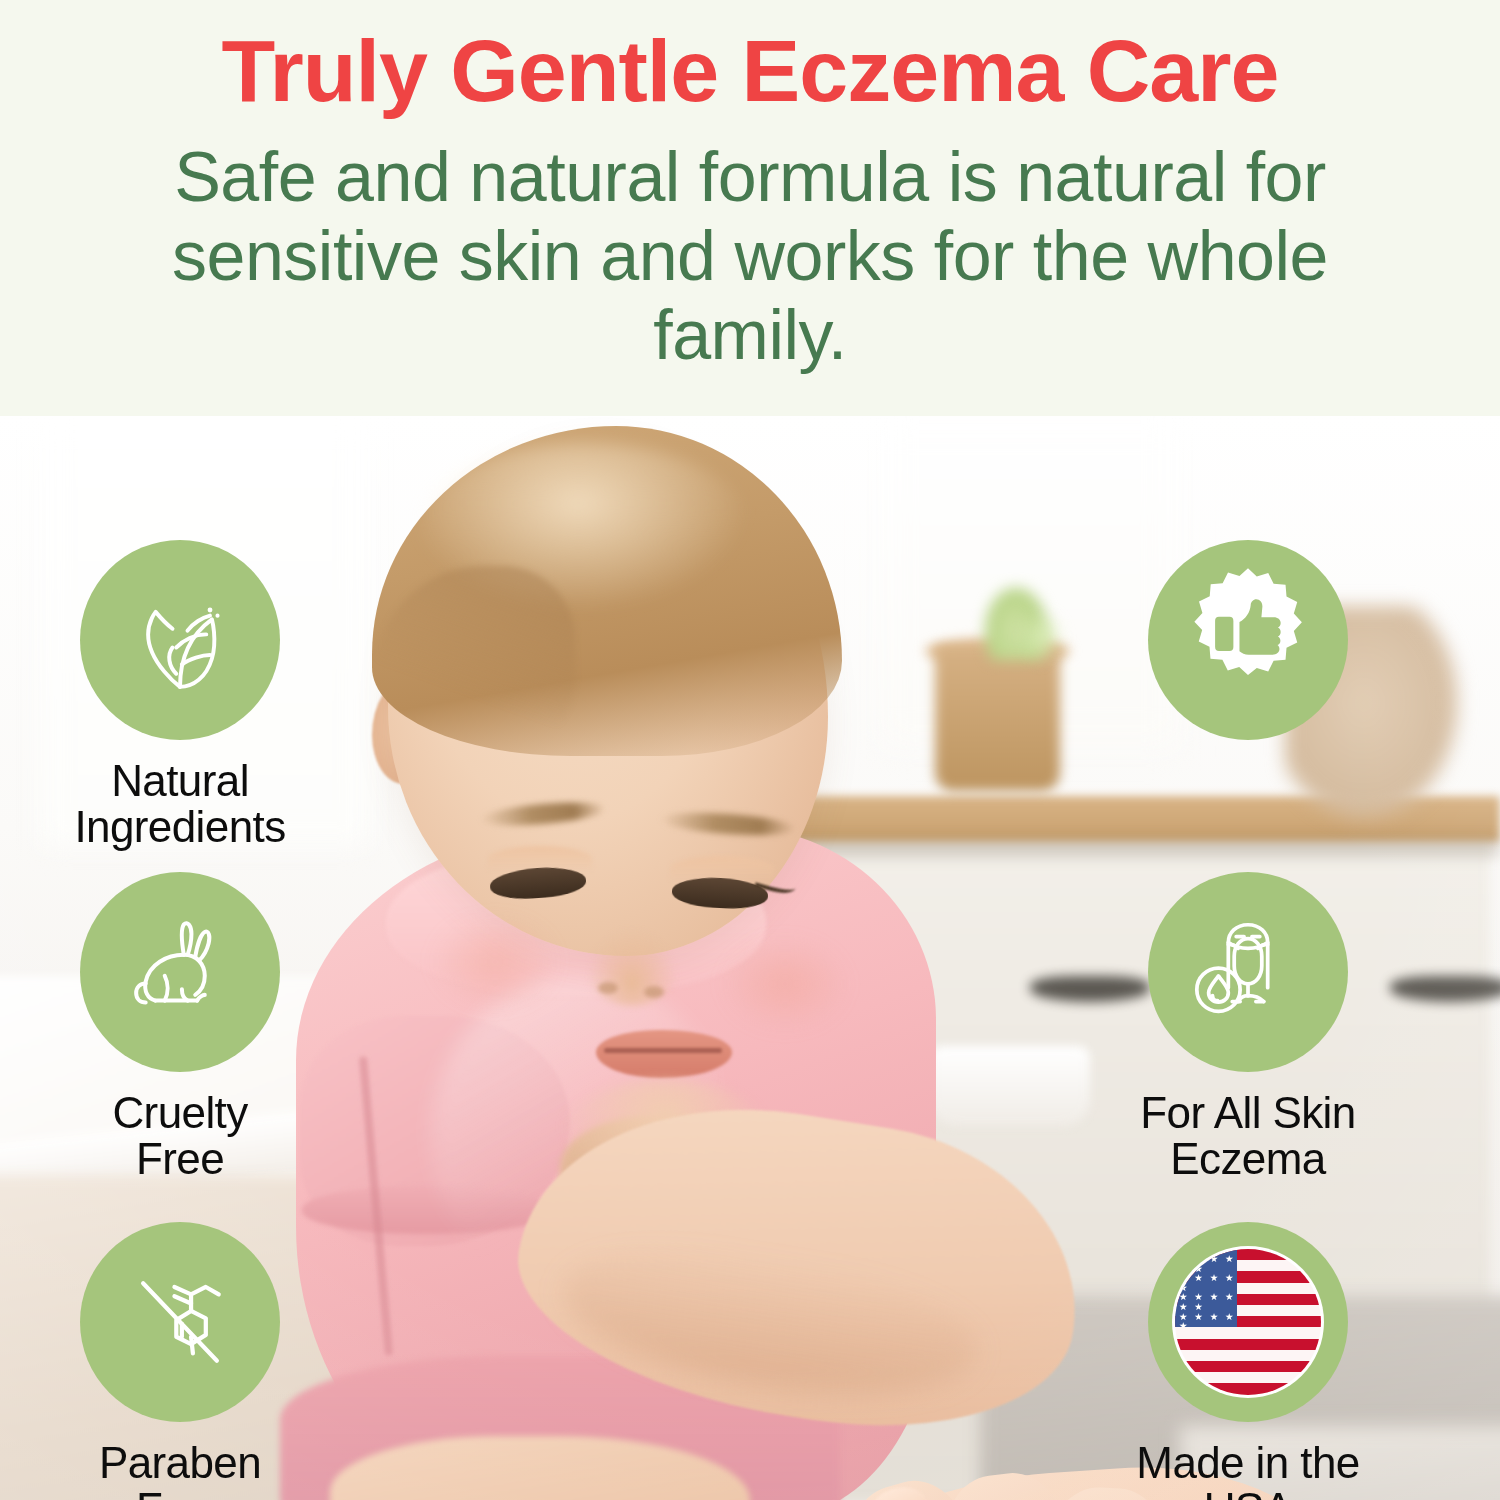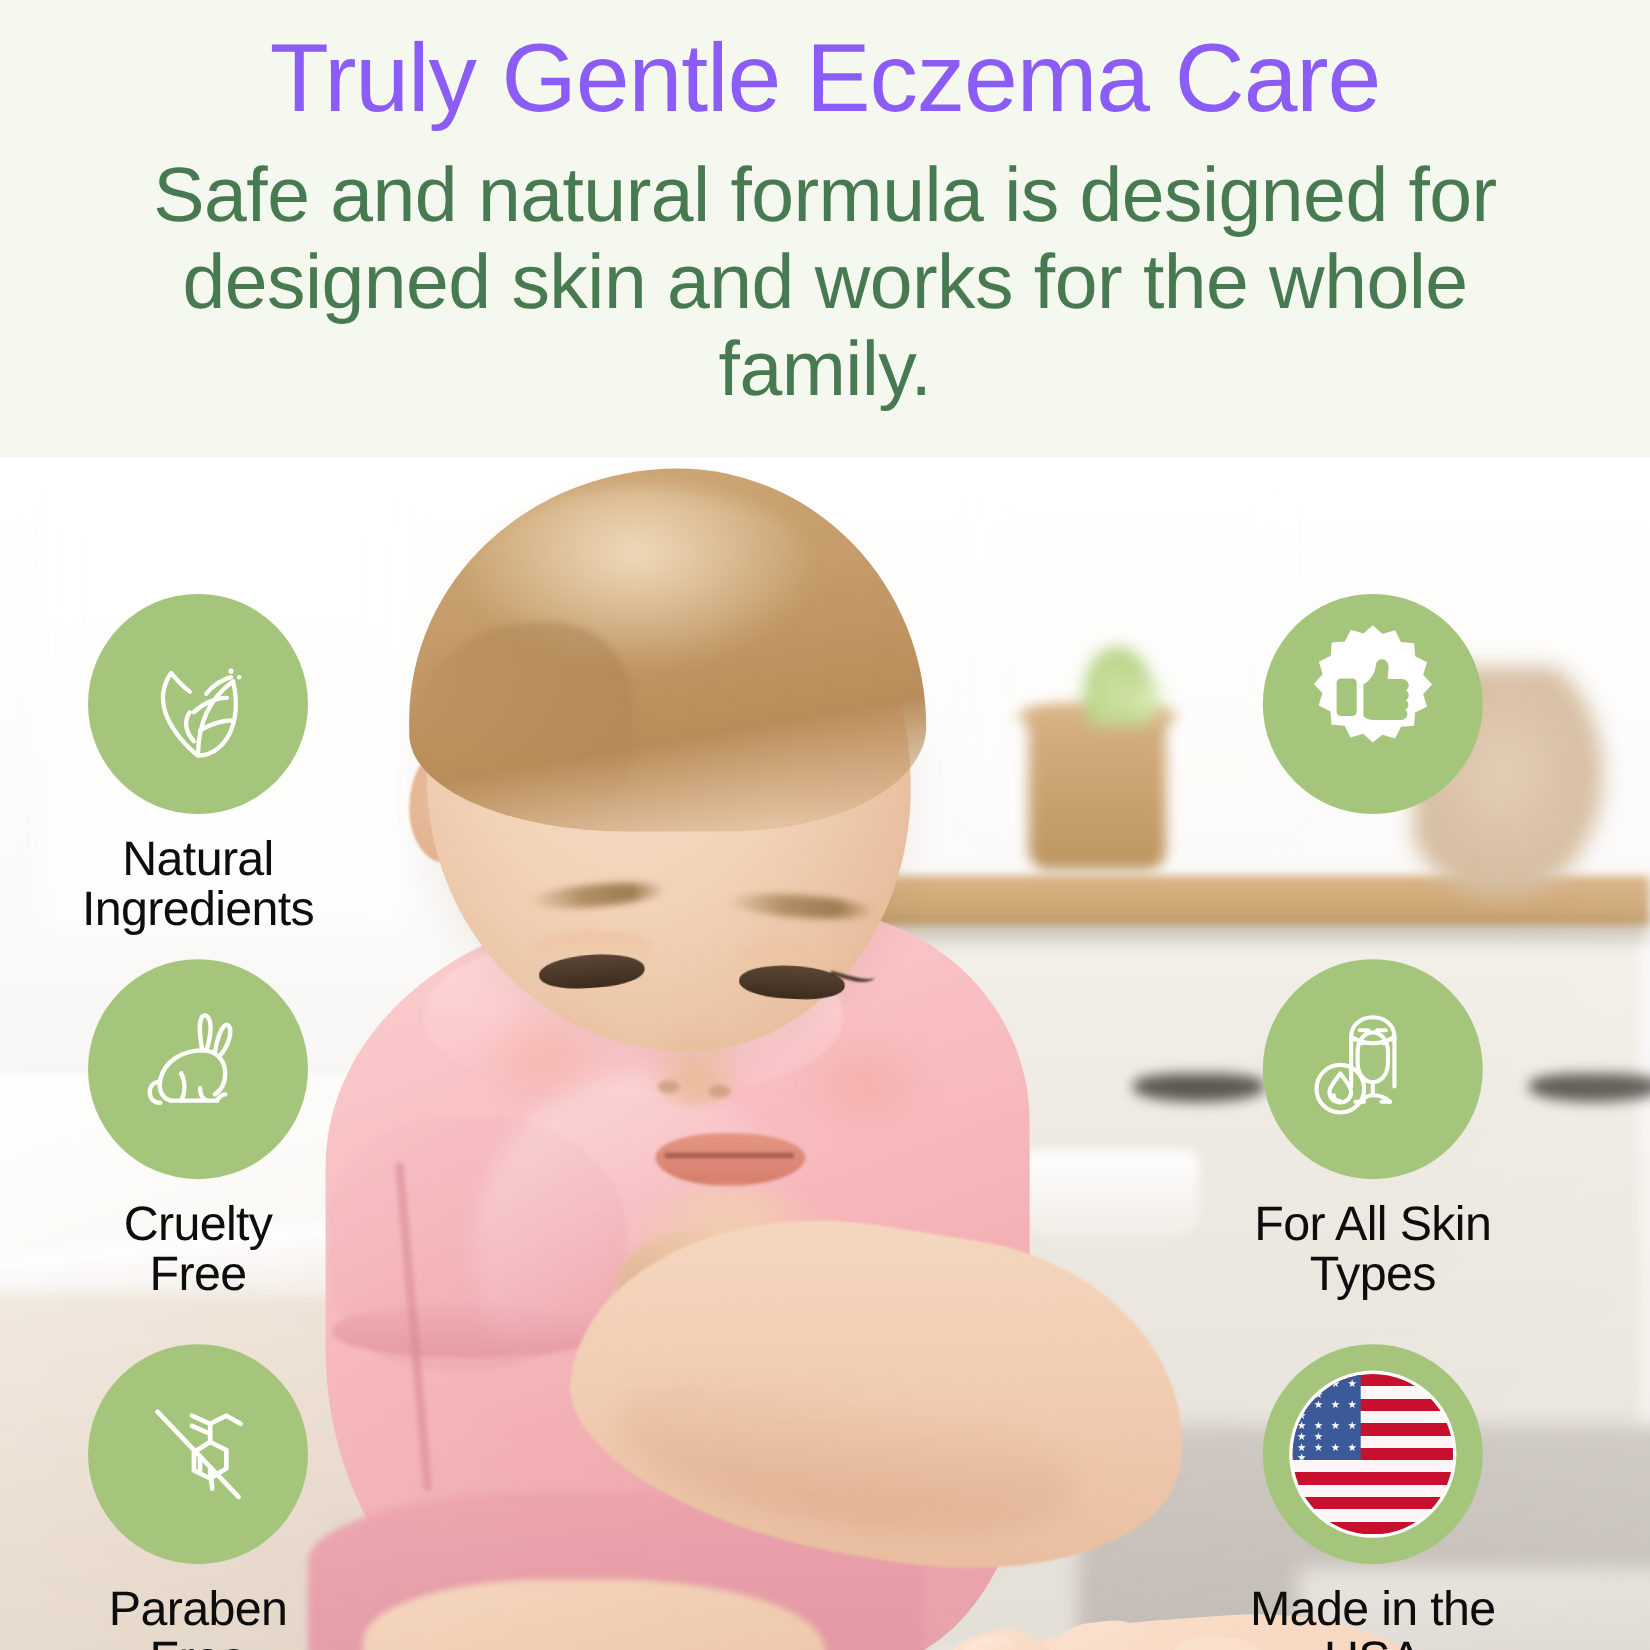--- a/index.html
+++ b/index.html
@@ -15,24 +15,24 @@
   
   .header-band{
     position:absolute; left:0; top:0; width:1500px; height:416px;
     background:#f5f8ee;
     display:flex; flex-direction:column;
     align-items:center; justify-content:flex-start;
     padding-top:26px;
     z-index:40;
   }
   .headline{
-    color:#8b5cf6;
+    color:#ef4444;
     font-size:88px;
     line-height:1.02;
-    font-weight:400;
+    font-weight:700;
     letter-spacing:-1px;
     white-space:nowrap;
   }
   .subhead{
     color:#477a50;
     font-size:70px;
     line-height:1.13;
     font-weight:400;
     text-align:center;
     letter-spacing:-0.5px;
@@ -465,21 +465,21 @@
     <div class="ph finger f1"></div>
     <div class="ph finger f2"></div>
     <div class="ph finger f3"></div>
     <div class="ph nail n1"></div>
 
     <div class="ph photo-soft"></div>
   </div>
 
   <div class="header-band">
     <div class="headline">Truly Gentle Eczema Care</div>
-    <div class="subhead">Safe and natural formula is designed for designed skin and works for the whole family.</div>
+    <div class="subhead">Safe and natural formula is natural for sensitive skin and works for the whole family.</div>
   </div>
 
   <div class="badge b-left r1">
     <div class="circle">
       <span>
         <svg width="120" height="120" viewBox="0 0 64 64" fill="none" stroke="#ffffff" stroke-width="2.1" stroke-linecap="round" stroke-linejoin="round">
           <path d="M32 57C32 57 15 44 15 29c0-7 4-12 4-12s5 6 9 9"></path>
           <path d="M32 57c0-16 6-28 17-36 0 0 3 11 0 21-3 10-10 15-17 15z"></path>
           <path d="M33 45c4-3 11-5 15-5"></path>
           <path d="M30 36c4-4 10-7 16-7"></path>
@@ -558,21 +558,21 @@
           <path d="M32 44c-2 0-4 1-5 3"></path>
           <path d="M32 44c3 0 6 1 8 3"></path>
           <path d="M24 47h4M36 47h4"></path>
           <circle cx="17" cy="41" r="11"></circle>
           <path d="M17 34c2.5 3.5 5 6 5 8.5 0 2.8-2.2 4.8-5 4.8s-5-2-5-4.8c0-2.5 2.5-5 5-8.5z"></path>
           <path d="M14 44c0 1.6 1.3 2.6 2.6 2.6"></path>
         </svg>
       </span>
     </div>
     <div class="badge-label">For All Skin
-Types</div>
+Eczema</div>
   </div>
 
   <div class="badge b-right r3">
     <div class="circle">
       <span class="flag-disc">
         <span class="flag-stripes"></span>
         <span class="flag-canton"></span>
         <span class="stars">★ ★ ★ ★ ★ ★<br>★ ★ ★ ★ ★<br>★ ★ ★ ★ ★ ★<br>★ ★ ★ ★ ★<br>★ ★ ★ ★ ★ ★<br>★ ★ ★ ★ ★<br>★ ★ ★ ★ ★ ★</span>
       </span>
     </div>

